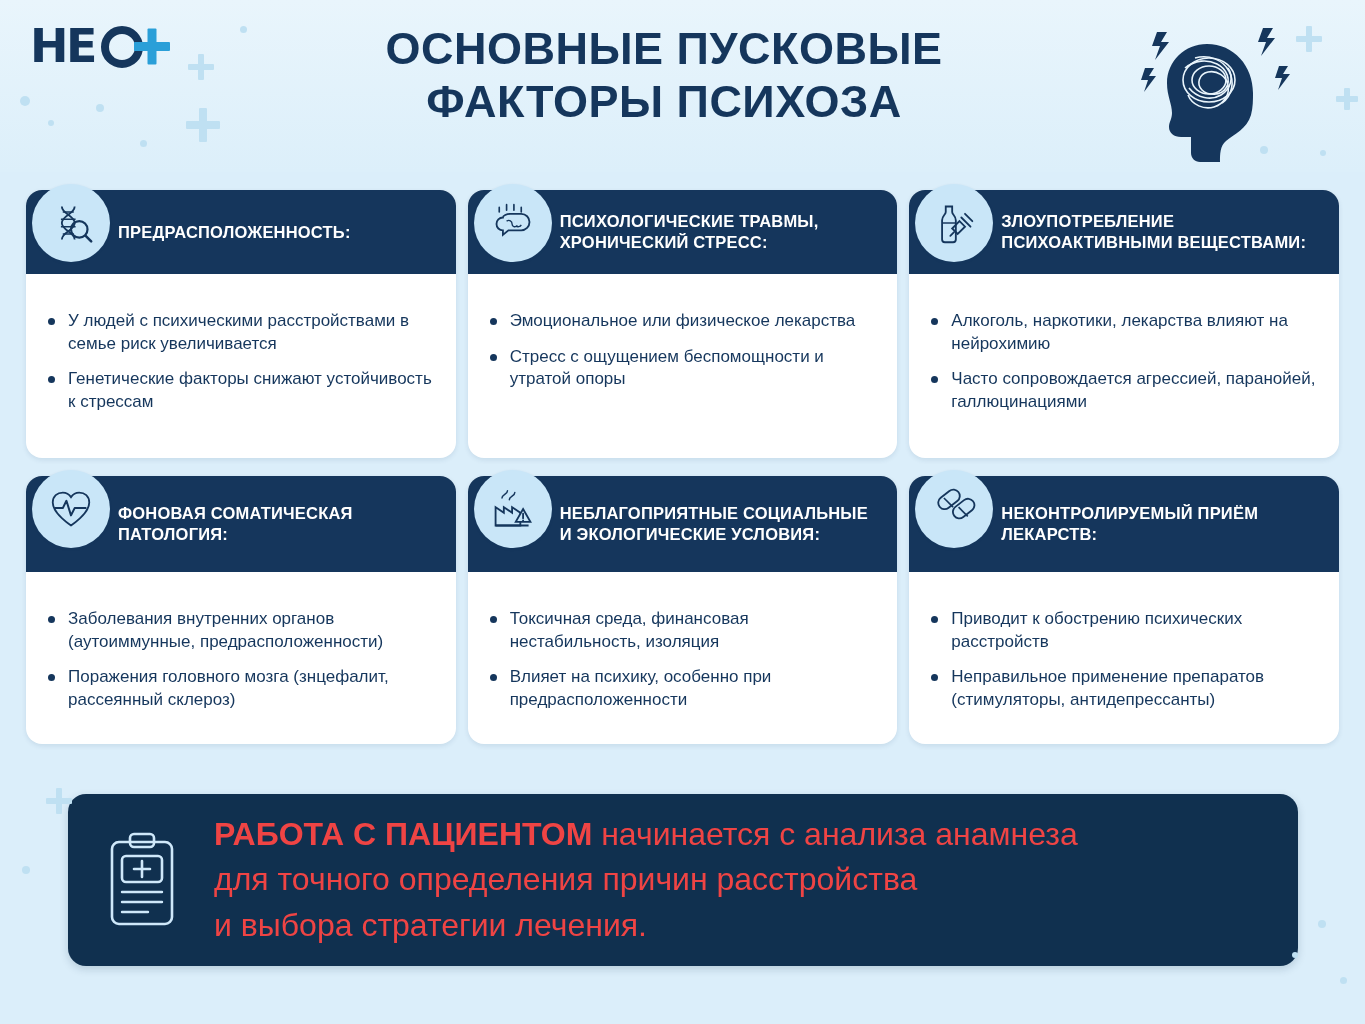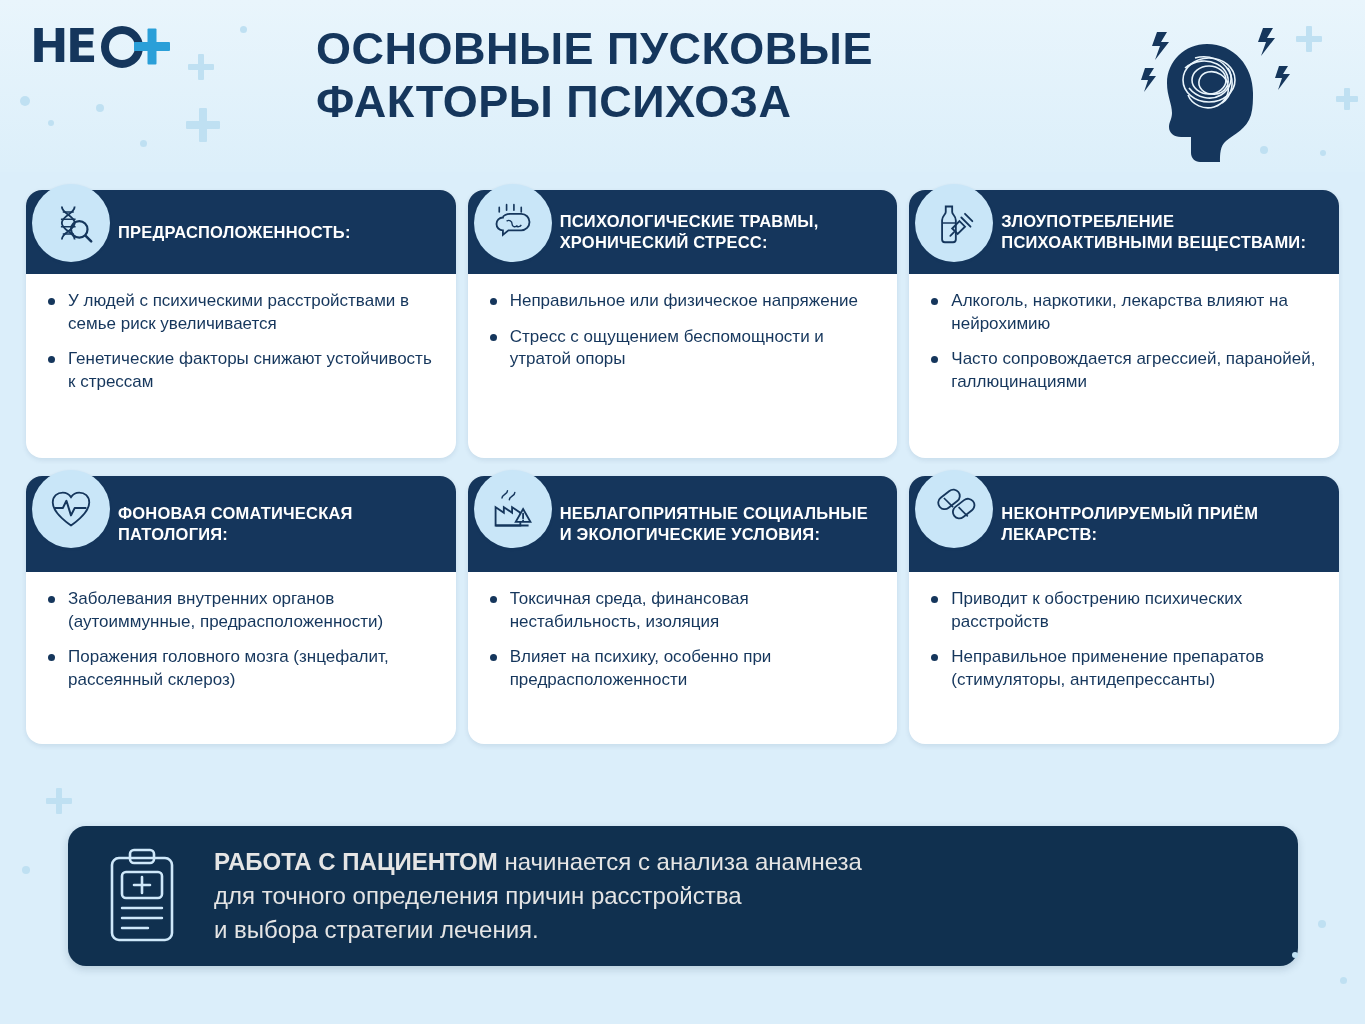--- a/index.html
+++ b/index.html
@@ -33,22 +33,22 @@
   .plus::after { top: 38%; left: 0; height: 24%; width: 100%; }
   .dot { position: absolute; border-radius: 50%; background: #bfe0f2; }
 
   .logo {
     position: absolute; left: 30px; top: 18px;
     display: flex; align-items: center;
     color: #17375e;
   }
 
   .title {
-    position: absolute; left: 316px; top: 22px; width: 760px;
-    text-align: left;
+    position: absolute; left: 284px; top: 22px; width: 760px;
+    text-align: center;
     color: #15365c;
     font-size: 45px; font-weight: 700; line-height: 1.18;
     letter-spacing: 0.5px;
     font-family: "Liberation Sans", sans-serif;
   }
 
   .head-art {
     position: absolute; right: 54px; top: 8px; width: 200px; height: 160px;
   }
 
@@ -90,21 +90,21 @@
     left: 6px; top: -6px;
     width: 78px; height: 78px;
     border-radius: 50%;
     background: #c9e6f8;
     display: flex; align-items: center; justify-content: center;
     box-shadow: 0 1px 3px rgba(20,60,100,0.12);
   }
   .badge svg { display: block; }
 
   .card-body { padding: 16px 18px 18px 20px; }
-  ul.bullets { list-style: none; }
+  ul.bullets { list-style: none; margin-top: 20px; }
   ul.bullets li {
     position: relative;
     padding-left: 22px;
     margin-bottom: 13px;
     color: #15365c;
     font-size: 17px;
     line-height: 1.33;
   }
   ul.bullets li:last-child { margin-bottom: 0; }
   ul.bullets li::before {
@@ -122,22 +122,22 @@
     position: absolute;
     left: 68px; bottom: 58px; width: 1230px; min-height: 140px;
     background: #10304f;
     border-radius: 18px;
     display: flex; align-items: center;
     padding: 18px 28px;
     box-shadow: 0 3px 8px rgba(16,48,79,0.18);
   }
   .clipboard { width: 92px; flex: 0 0 92px; display:flex; justify-content:center; }
   .footer-text {
-    color: #e5e5e5;
-    font-size: 24px;
+    color: #ef4444;
+    font-size: 32px;
     line-height: 1.42;
     padding-left: 26px;
   }
   .footer-text b { font-weight: 700; }
 
   
   .bottom-deco { position: absolute; left: 0; bottom: 0; width: 1365px; height: 60px; }
 </style>
 </head>
 <body>
@@ -225,21 +225,21 @@
             <path d="M10 12v-5M18 10V4M26 10V4M34 12v-5" stroke-linecap="round" stroke-width="1.8"></path>
             <path d="M14 18c-4 0-7 3-7 7s3 7 7 7v5l6-5h14c5 0 9-4 9-9s-4-9-9-9H22c-4 0-8 2-8 4z"></path>
             <path d="M18 22c3-2 6 0 6 3s3 4 6 2" stroke-width="1.5"></path>
             <path d="M28 27c2 2 5 1 6-1" stroke-width="1.5"></path>
           </svg>
         </div>
         <div class="card-head-title">ПСИХОЛОГИЧЕСКИЕ ТРАВМЫ, ХРОНИЧЕСКИЙ СТРЕСС:</div>
       </div>
       <div class="card-body">
         <ul class="bullets">
-          <li>Неправильное или физическое напряжение</li>
+          <li>Эмоциональное или физическое лекарства</li>
           <li>Стресс с ощущением беспомощности и утратой опоры</li>
         </ul>
       </div>
     </div>
 
     <div class="card">
       <div class="card-head">
         <div class="badge">
           <svg width="44" height="44" viewBox="0 0 48 48" fill="none" stroke="#15365c" stroke-width="2">
             <path d="M15 6h7v6c0 3 4 4 4 9v21a3 3 0 0 1-3 3h-9a3 3 0 0 1-3-3V21c0-5 4-6 4-9V6z"></path>

